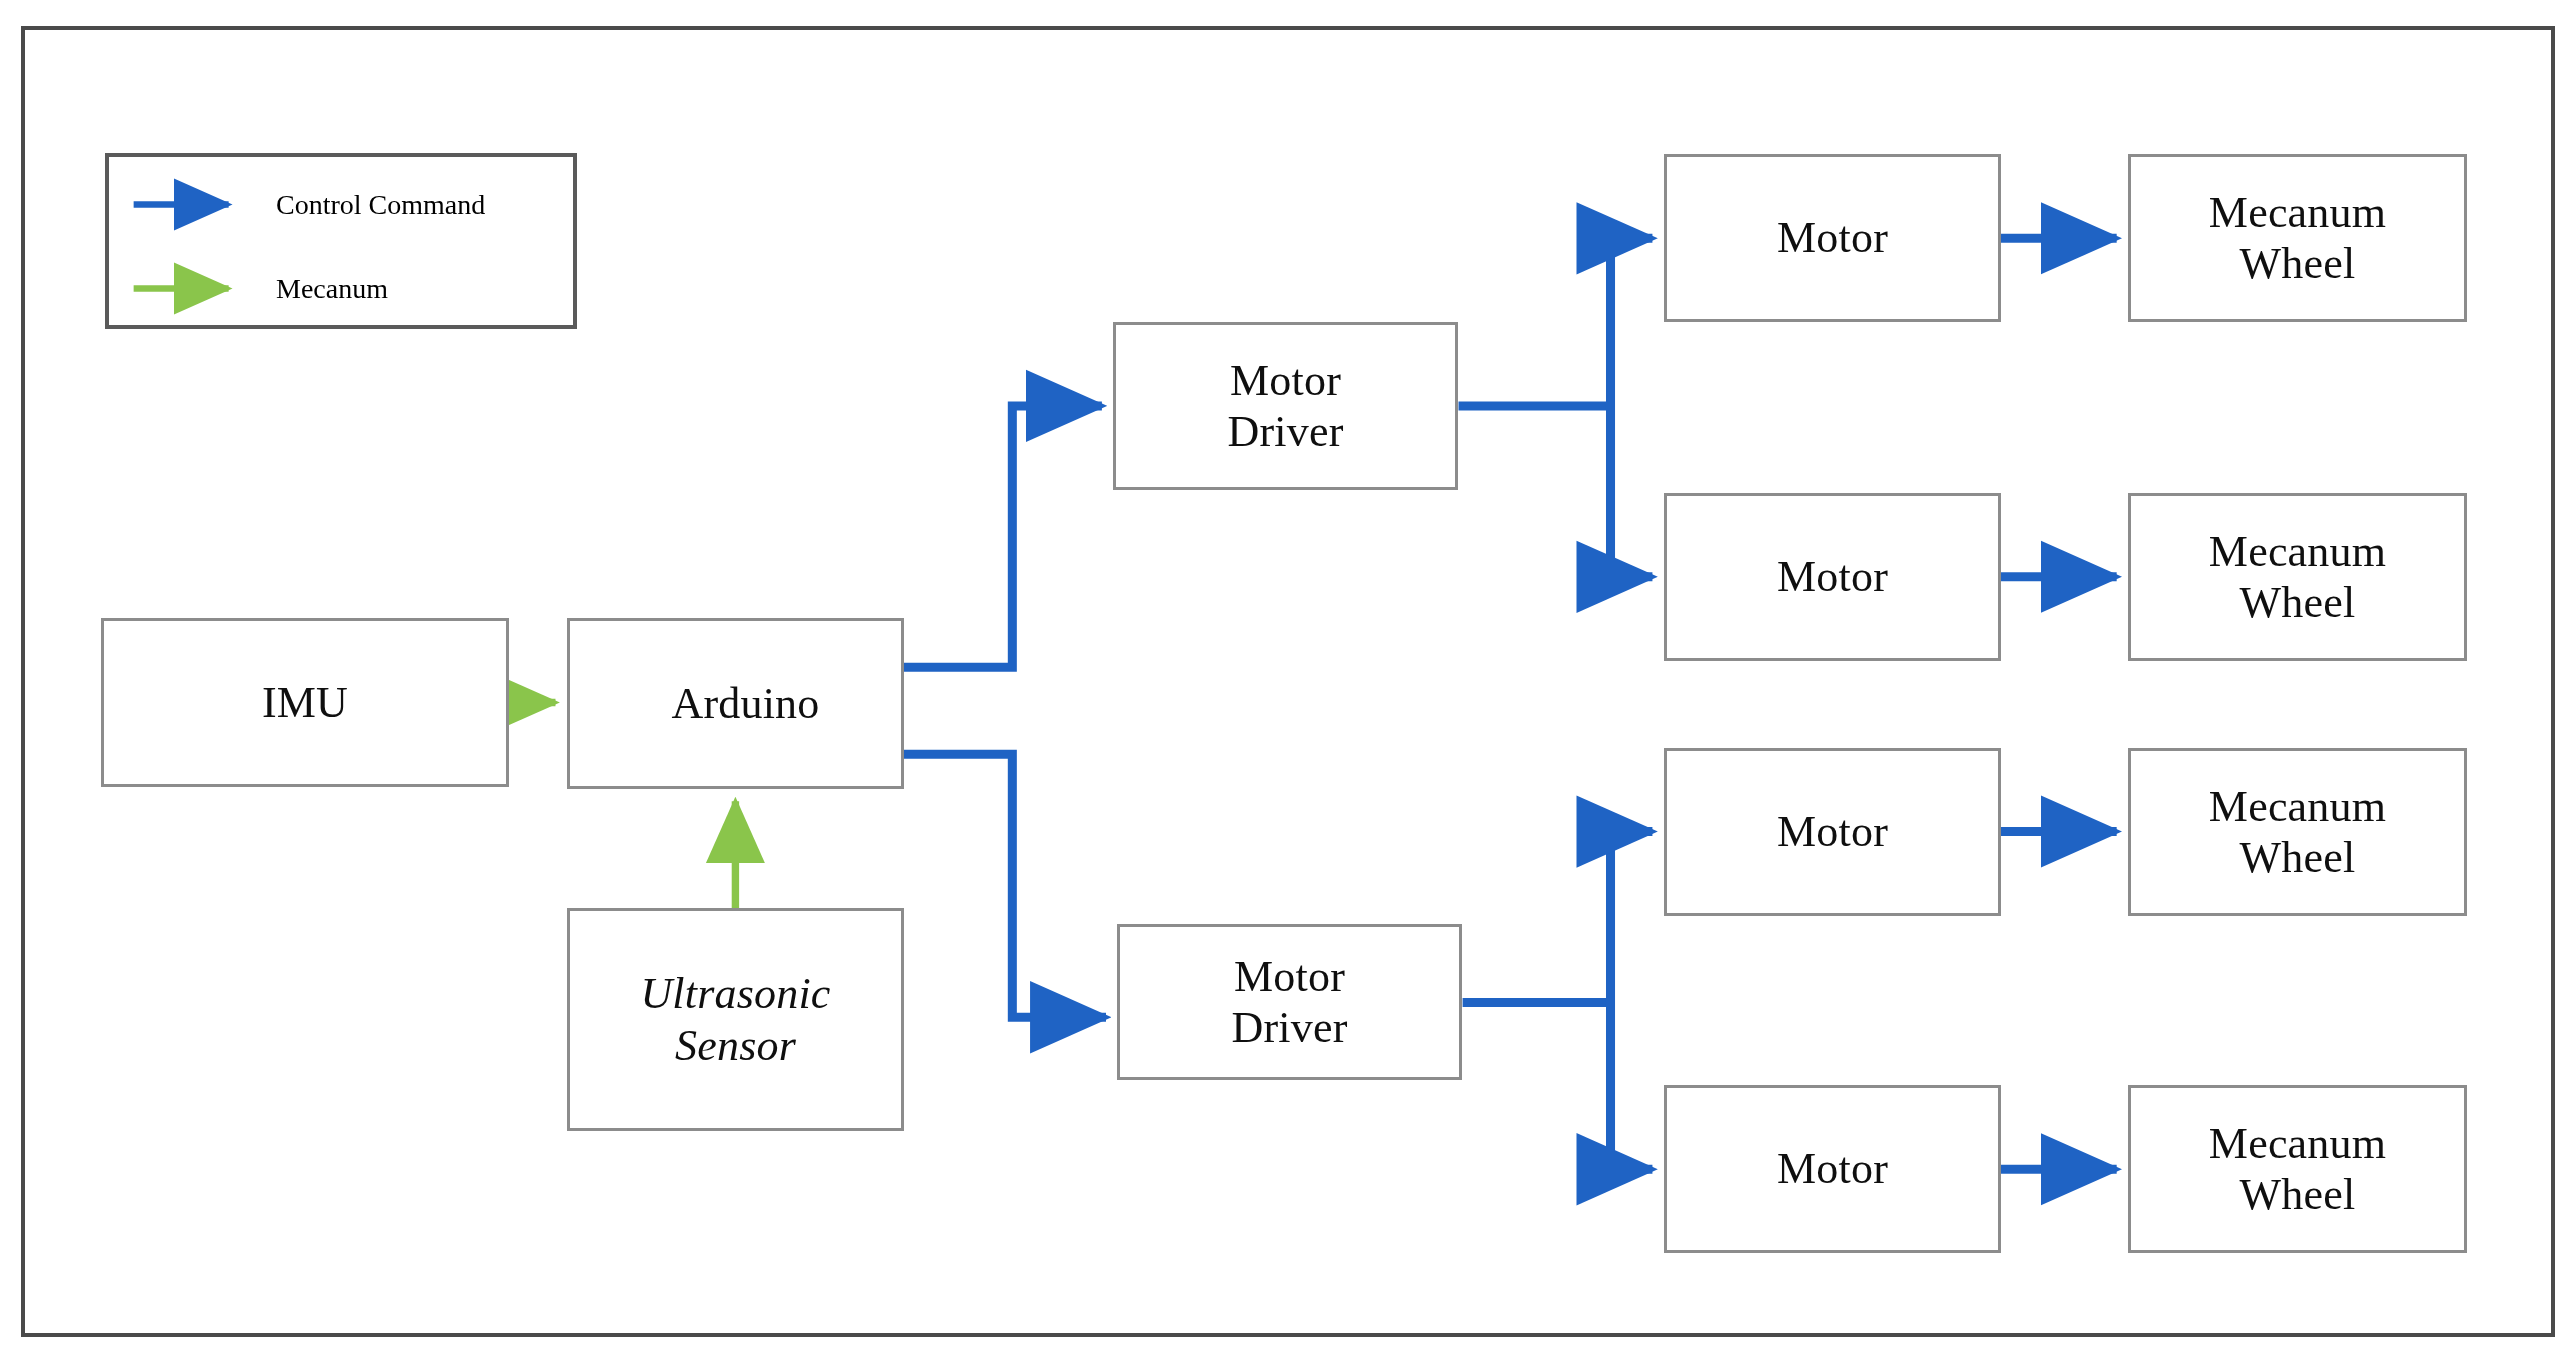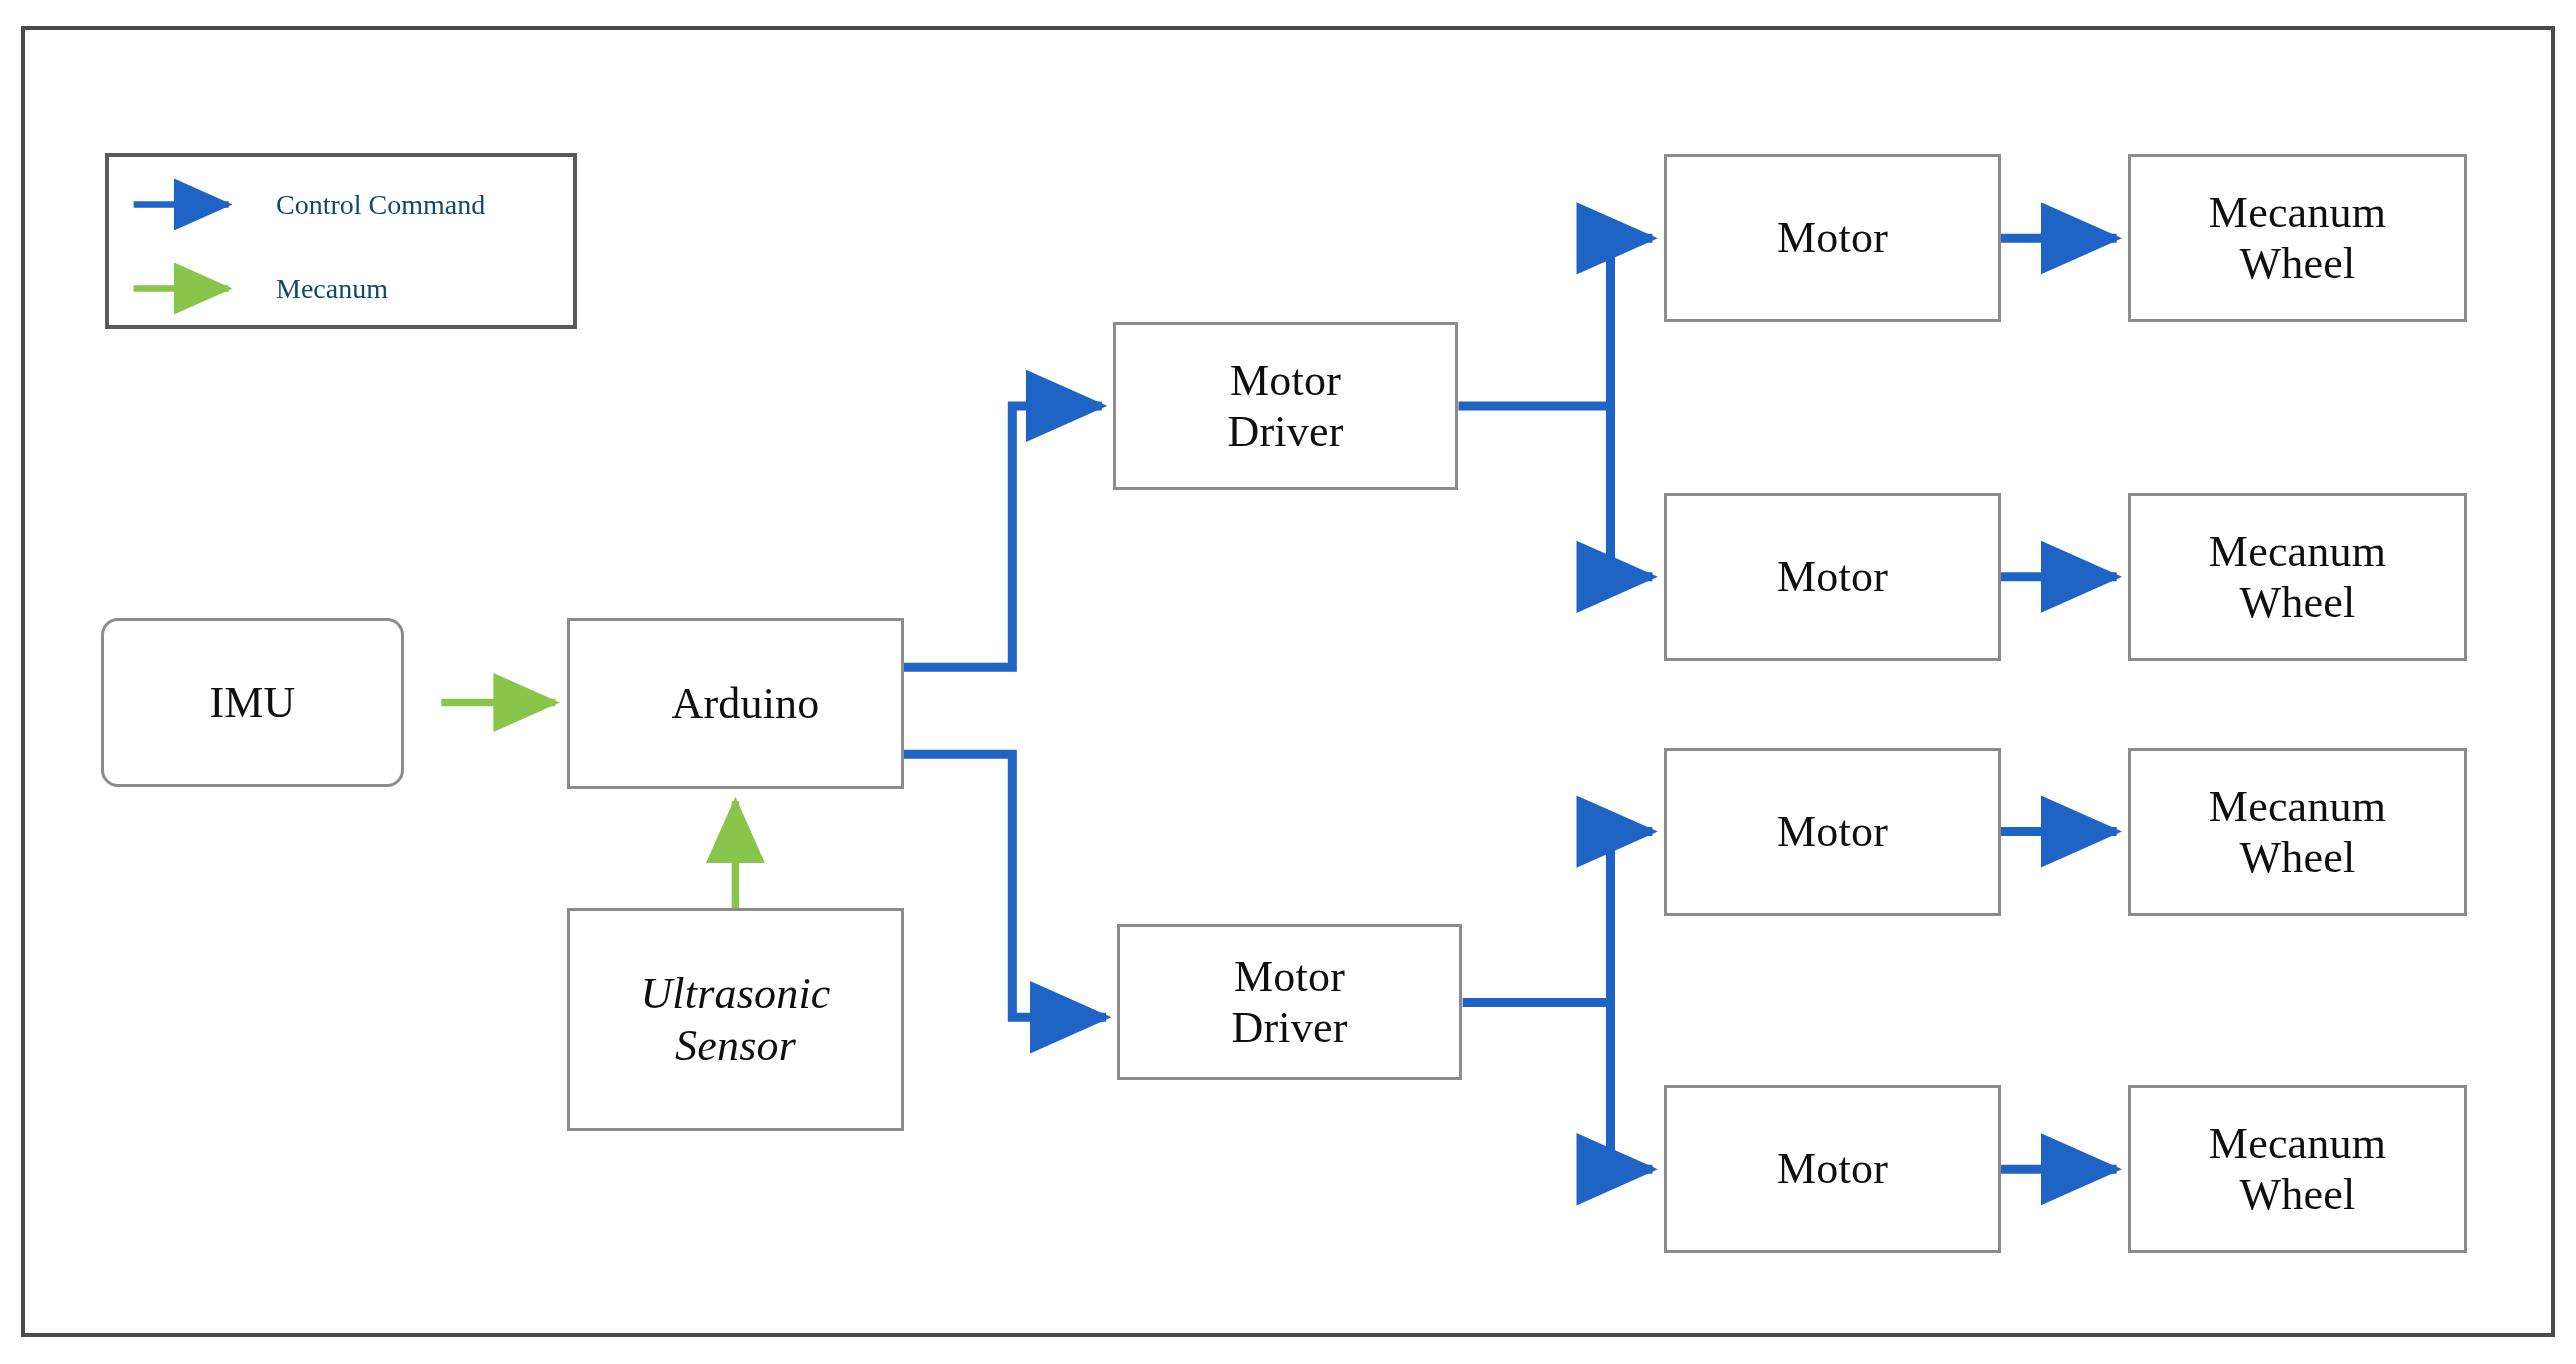--- a/index.html
+++ b/index.html
@@ -47,21 +47,21 @@
   .legend-row.r1 { top: 107px; }
   .legend-swatch {
     position: relative;
     width: 131px;
     height: 33px;
     margin-left: 23px;
     flex: none;
   }
   .legend-label {
     font-size: 28px;
-    color: #0c4a6e;
+    color: #000000;
     margin-left: 13px;
     white-space: nowrap;
     line-height: 1;
   }
   .node {
     position: absolute;
     border: 3.3px solid #8c8c8c;
     box-sizing: border-box;
     background: #ffffff;
     display: flex;
@@ -187,21 +187,21 @@
               <path d="M0,0.5 L9,4.5 L0,8.5 Z" fill="#8ac54b"></path>
             </marker>
           </defs>
           <path d="M2,20 L118,20" fill="none" stroke="#8ac54b" stroke-width="8" marker-end="url(#lg-green)"></path>
         </svg>
       </div>
       <div class="legend-label">Mecanum</div>
     </div>
   </div>
 
-  <div class="node" style="left:101px;  top:618px;  width:303px; height:169px;border-radius:17px;">
+  <div class="node" style="left:101px;  top:618px;  width:408px; height:169px;">
     <span class="node-label">IMU</span>
   </div>
 
   <div class="node" style="left:567px;  top:618px;  width:337px; height:171px;padding-left:20px;">
     <span class="node-label">Arduino</span>
   </div>
 
   <div class="node" style="left:567px;  top:908px; width:337px; height:223px;font-style:italic;">
     <span class="node-label">Ultrasonic
 Sensor</span>

